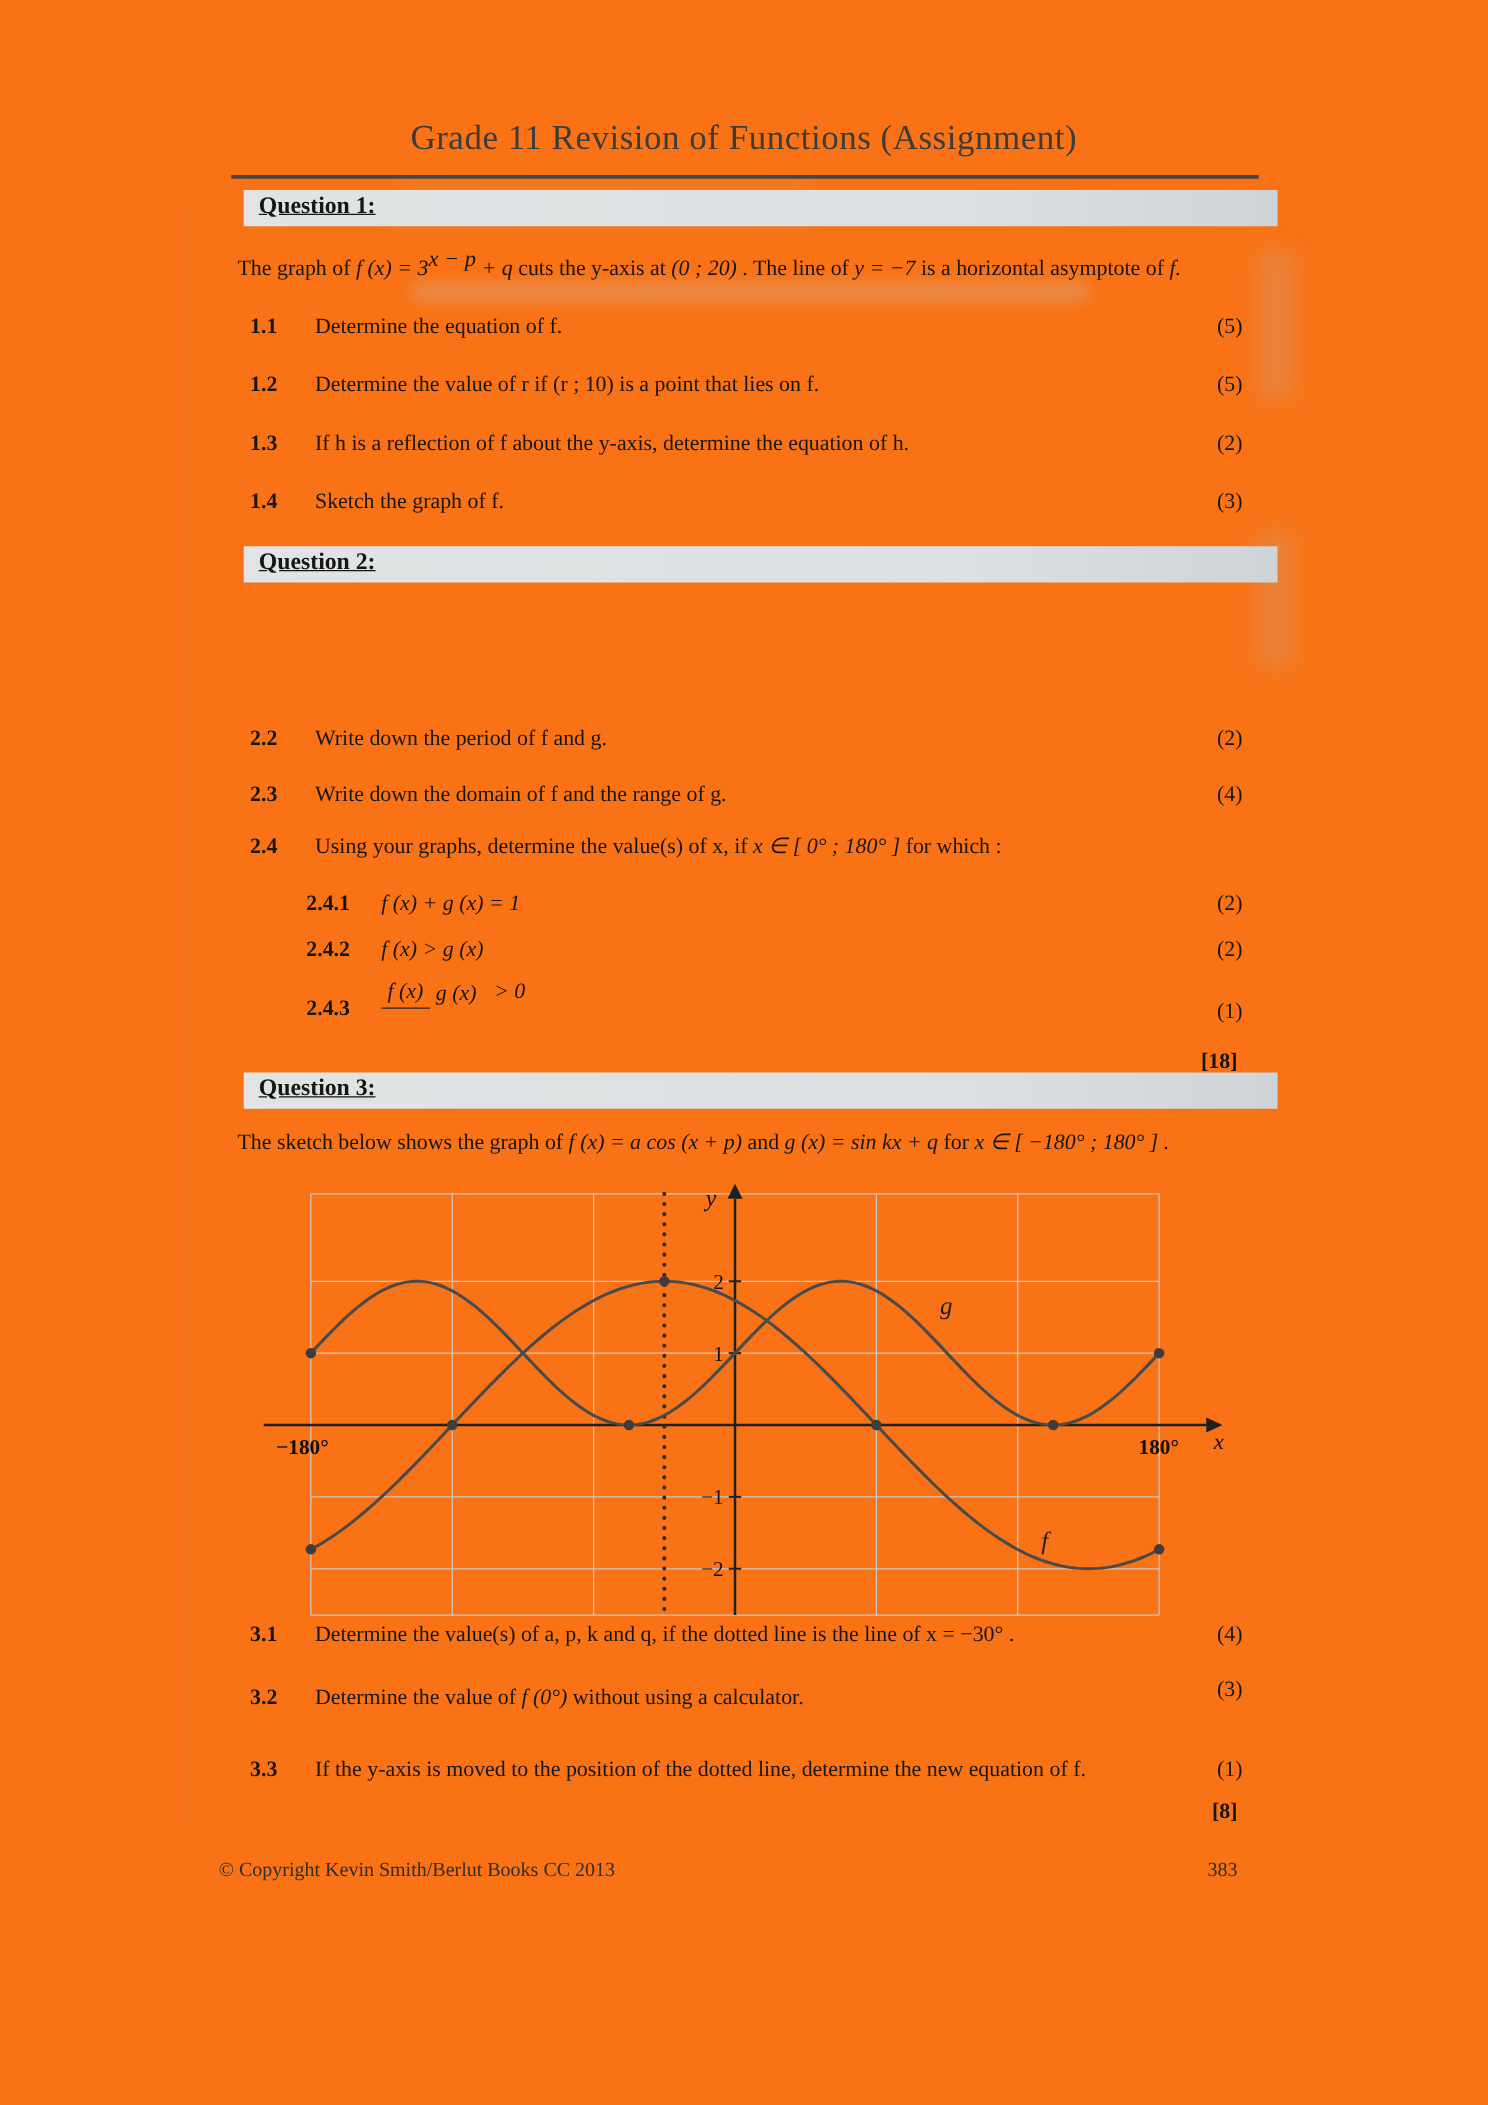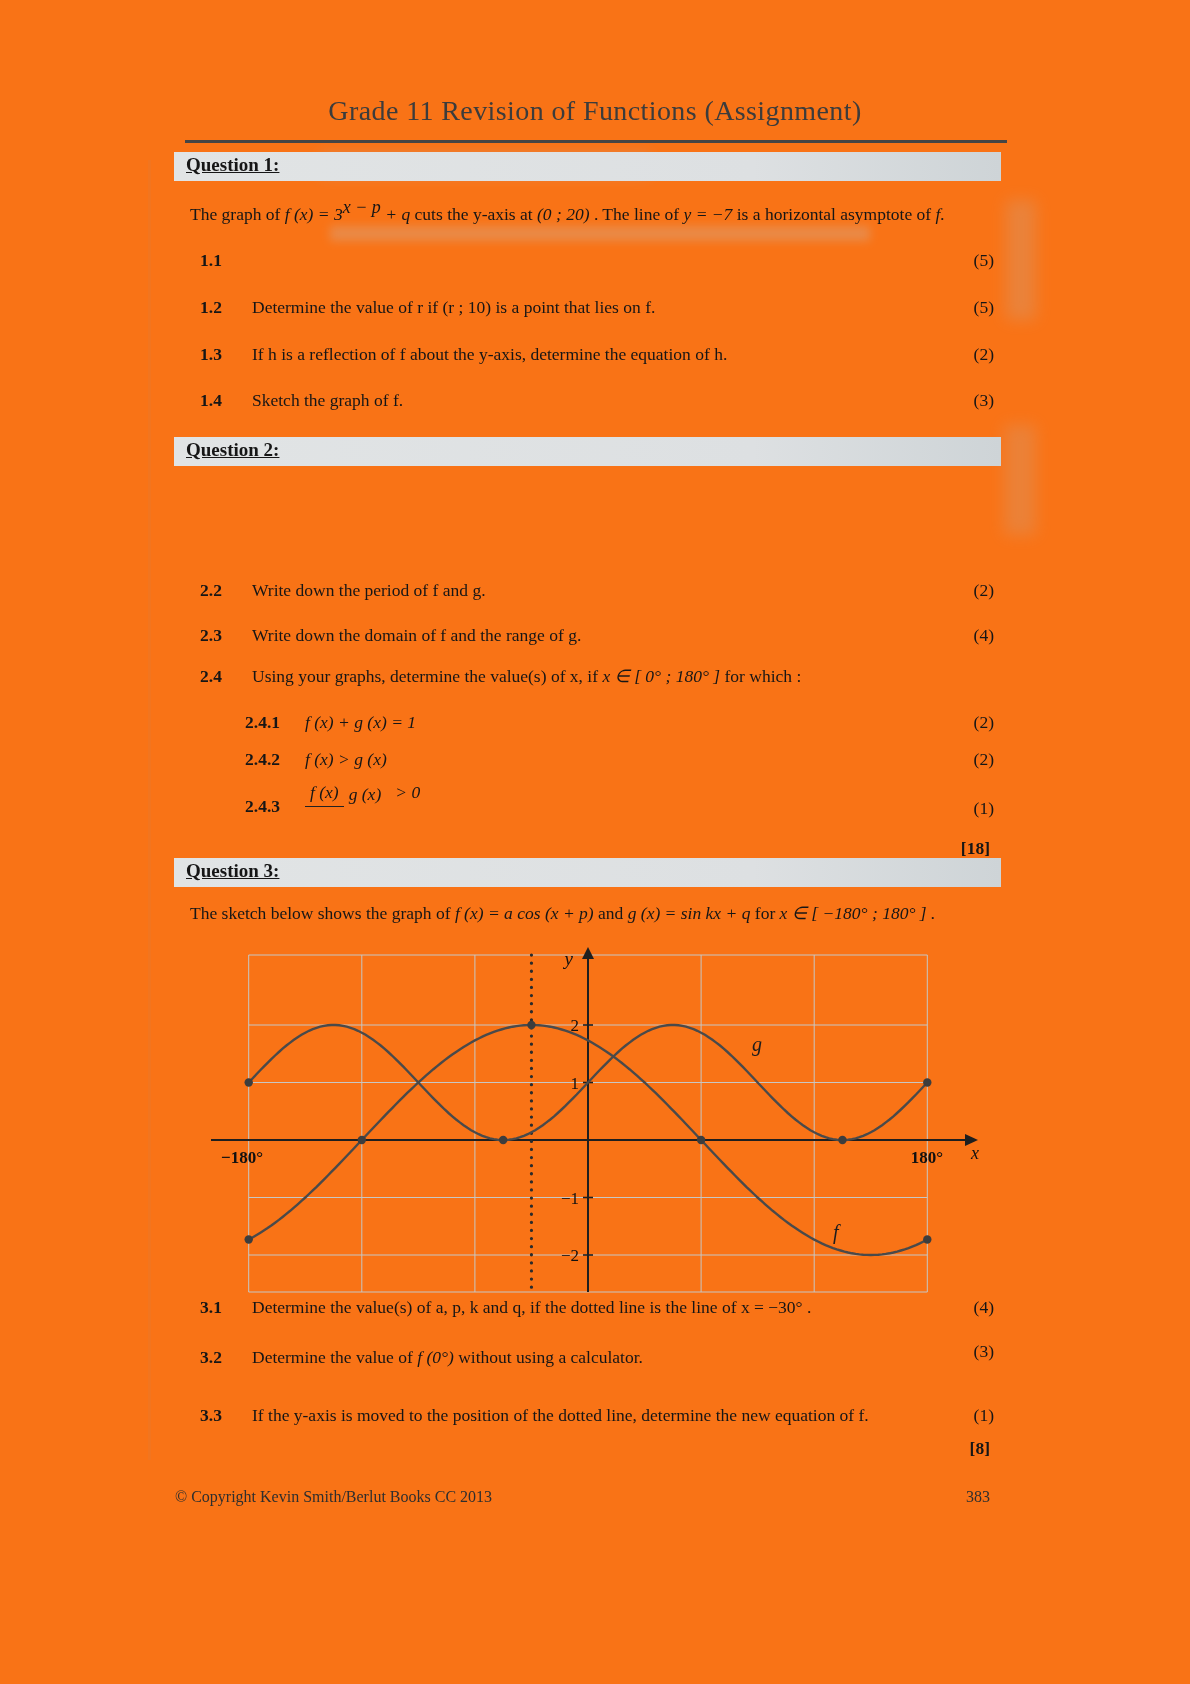--- a/index.html
+++ b/index.html
@@ -9,21 +9,21 @@
     background: #f97316; overflow: hidden;
     font-family: "Liberation Serif", serif; color: #161616;
   }
   .title {
     position: absolute; top: 95px; left: 0; width: 100%;
     text-align: center; font-size: 28px; color: #3c3c3c; letter-spacing: .4px;
   }
   .title-rule { position: absolute; top: 140px; left: 185px; width: 822px; height: 3px; background: #454545; }
 
   .band {
-    position: absolute; left: 174px; width: 827px; height: 29px;
+    position: absolute; left: 195px; width: 827px; height: 29px;
     background: linear-gradient(90deg, #e1e4e5 0%, #dde0e2 70%, #ced4d7 100%);
   }
   .qhead { position: absolute; left: 12px; top: 2px; font-weight: bold; font-size: 19px; text-decoration: underline; white-space: nowrap; }
 
   .para { position: absolute; left: 190px; width: 820px; font-size: 17.5px; line-height: 27px; }
   .m { font-style: italic; }
   sup.m { font-size: 18px; margin-top: 32px; }
 
   .row { position: absolute; left: 190px; width: 818px; font-size: 17.5px; line-height: 25px; }
   .inum { position: absolute; left: 10px; top: 0; font-weight: bold; }
@@ -71,20 +71,21 @@
   <div class="band" style="top:152px">
     <span class="qhead">Question 1:</span>
   </div>
 
   <div class="para" style="top:194px">
     <span>The graph of  </span><span class="m">f (x) = 3</span><sup class="m">x − p</sup><span class="m"> + q</span><span>  cuts the y-axis at  </span><span class="m">(0 ; 20)</span><span> .  The line of  </span><span class="m">y = −7</span><span>  is a horizontal asymptote of  </span><span class="m">f.</span>
   </div>
 
   <div class="row" style="top:248px">
     <span class="inum">1.1</span>
+    <span class="itxt">Determine the equation of f.</span>
     <span class="marks">(5)</span>
   </div>
   <div class="row" style="top:295px">
     <span class="inum">1.2</span>
     <span class="itxt">Determine the value of r if (r ; 10) is a point that lies on f.</span>
     <span class="marks">(5)</span>
   </div>
   <div class="row" style="top:342px">
     <span class="inum">1.3</span>
     <span class="itxt">If h is a reflection of f about the y-axis, determine the equation of h.</span>

